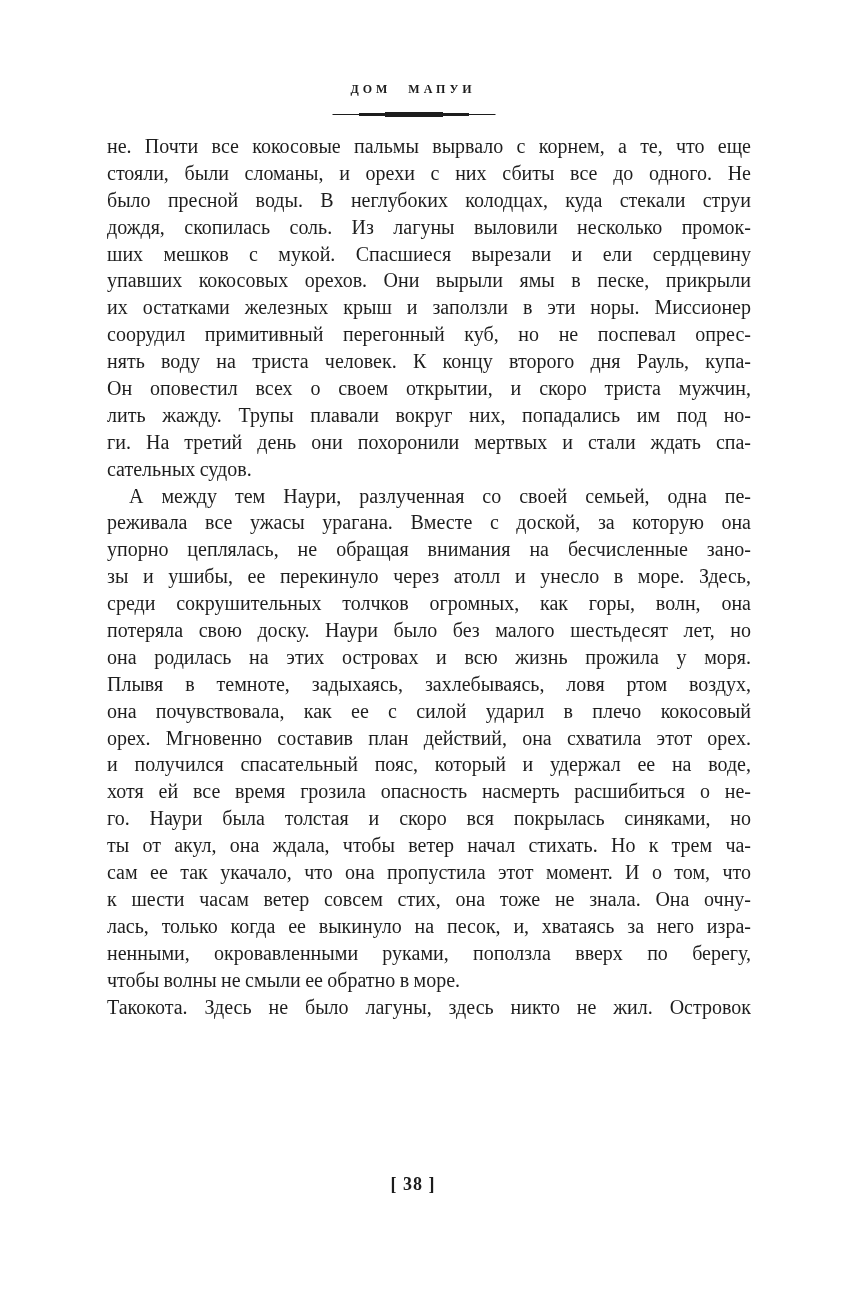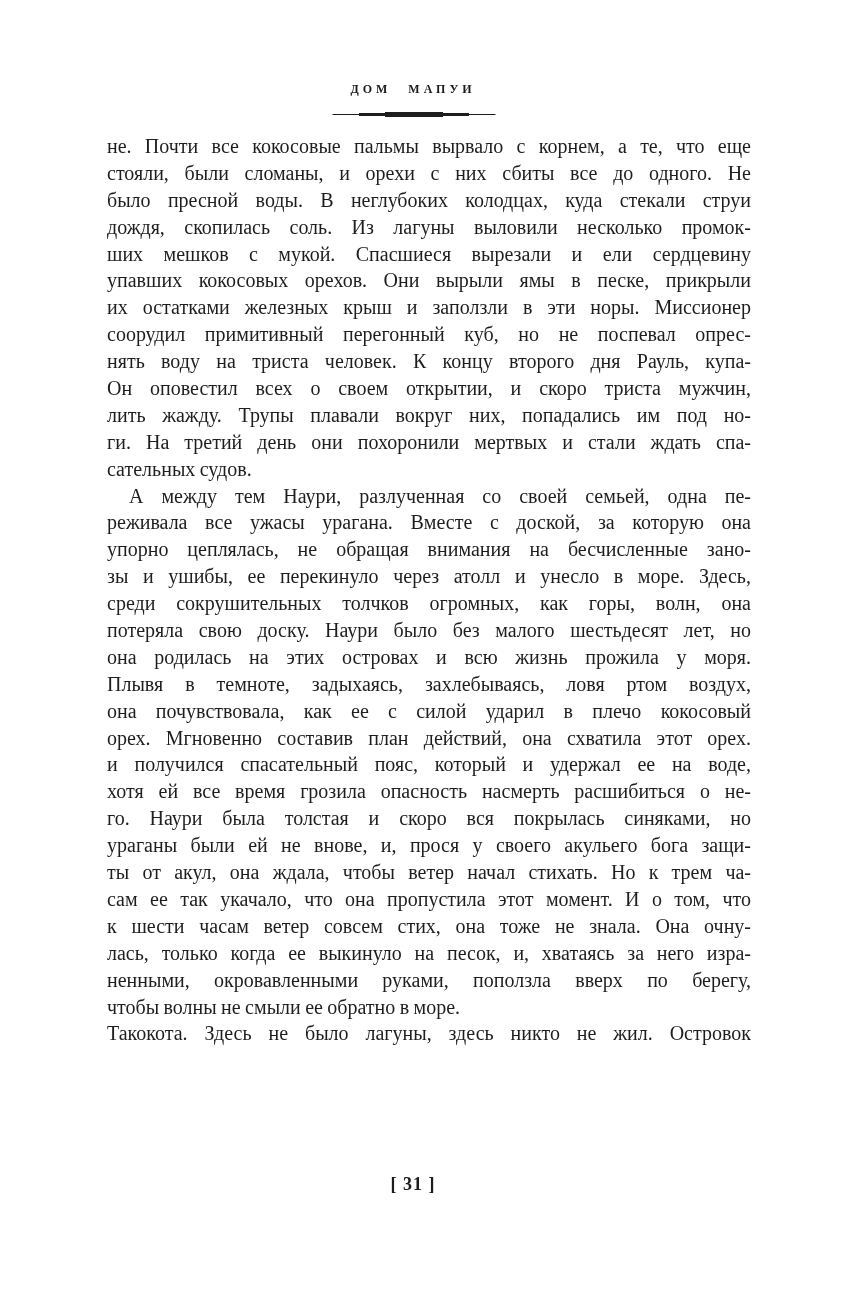--- a/index.html
+++ b/index.html
@@ -108,25 +108,24 @@
       <div class="line">зы и ушибы, ее перекинуло через атолл и унесло в море. Здесь,</div>
       <div class="line">среди сокрушительных толчков огромных, как горы, волн, она</div>
       <div class="line">потеряла свою доску. Наури было без малого шестьдесят лет, но</div>
       <div class="line">она родилась на этих островах и всю жизнь прожила у моря.</div>
       <div class="line">Плывя в темноте, задыхаясь, захлебываясь, ловя ртом воздух,</div>
       <div class="line">она почувствовала, как ее с силой ударил в плечо кокосовый</div>
       <div class="line">орех. Мгновенно составив план действий, она схватила этот орех.</div>
       <div class="line">и получился спасательный пояс, который и удержал ее на воде,</div>
       <div class="line">хотя ей все время грозила опасность насмерть расшибиться о не-</div>
       <div class="line">го. Наури была толстая и скоро вся покрылась синяками, но</div>
-      <div class="line">ураганы были ей не внове, и, прося у своего акульего бога защи-</div>
       <div class="line">ты от акул, она ждала, чтобы ветер начал стихать. Но к трем ча-</div>
       <div class="line">сам ее так укачало, что она пропустила этот момент. И о том, что</div>
       <div class="line">к шести часам ветер совсем стих, она тоже не знала. Она очну-</div>
       <div class="line">лась, только когда ее выкинуло на песок, и, хватаясь за него изра-</div>
       <div class="line">ненными, окровавленными руками, поползла вверх по берегу,</div>
       <div class="line final">чтобы волны не смыли ее обратно в море.</div>
       <div class="line">Такокота. Здесь не было лагуны, здесь никто не жил. Островок</div>
     </main>
 
-  <footer class="page-number">[ 31 ]</footer>
+  <footer class="page-number">[ 38 ]</footer>
 
 </div>
 
 </body></html>

